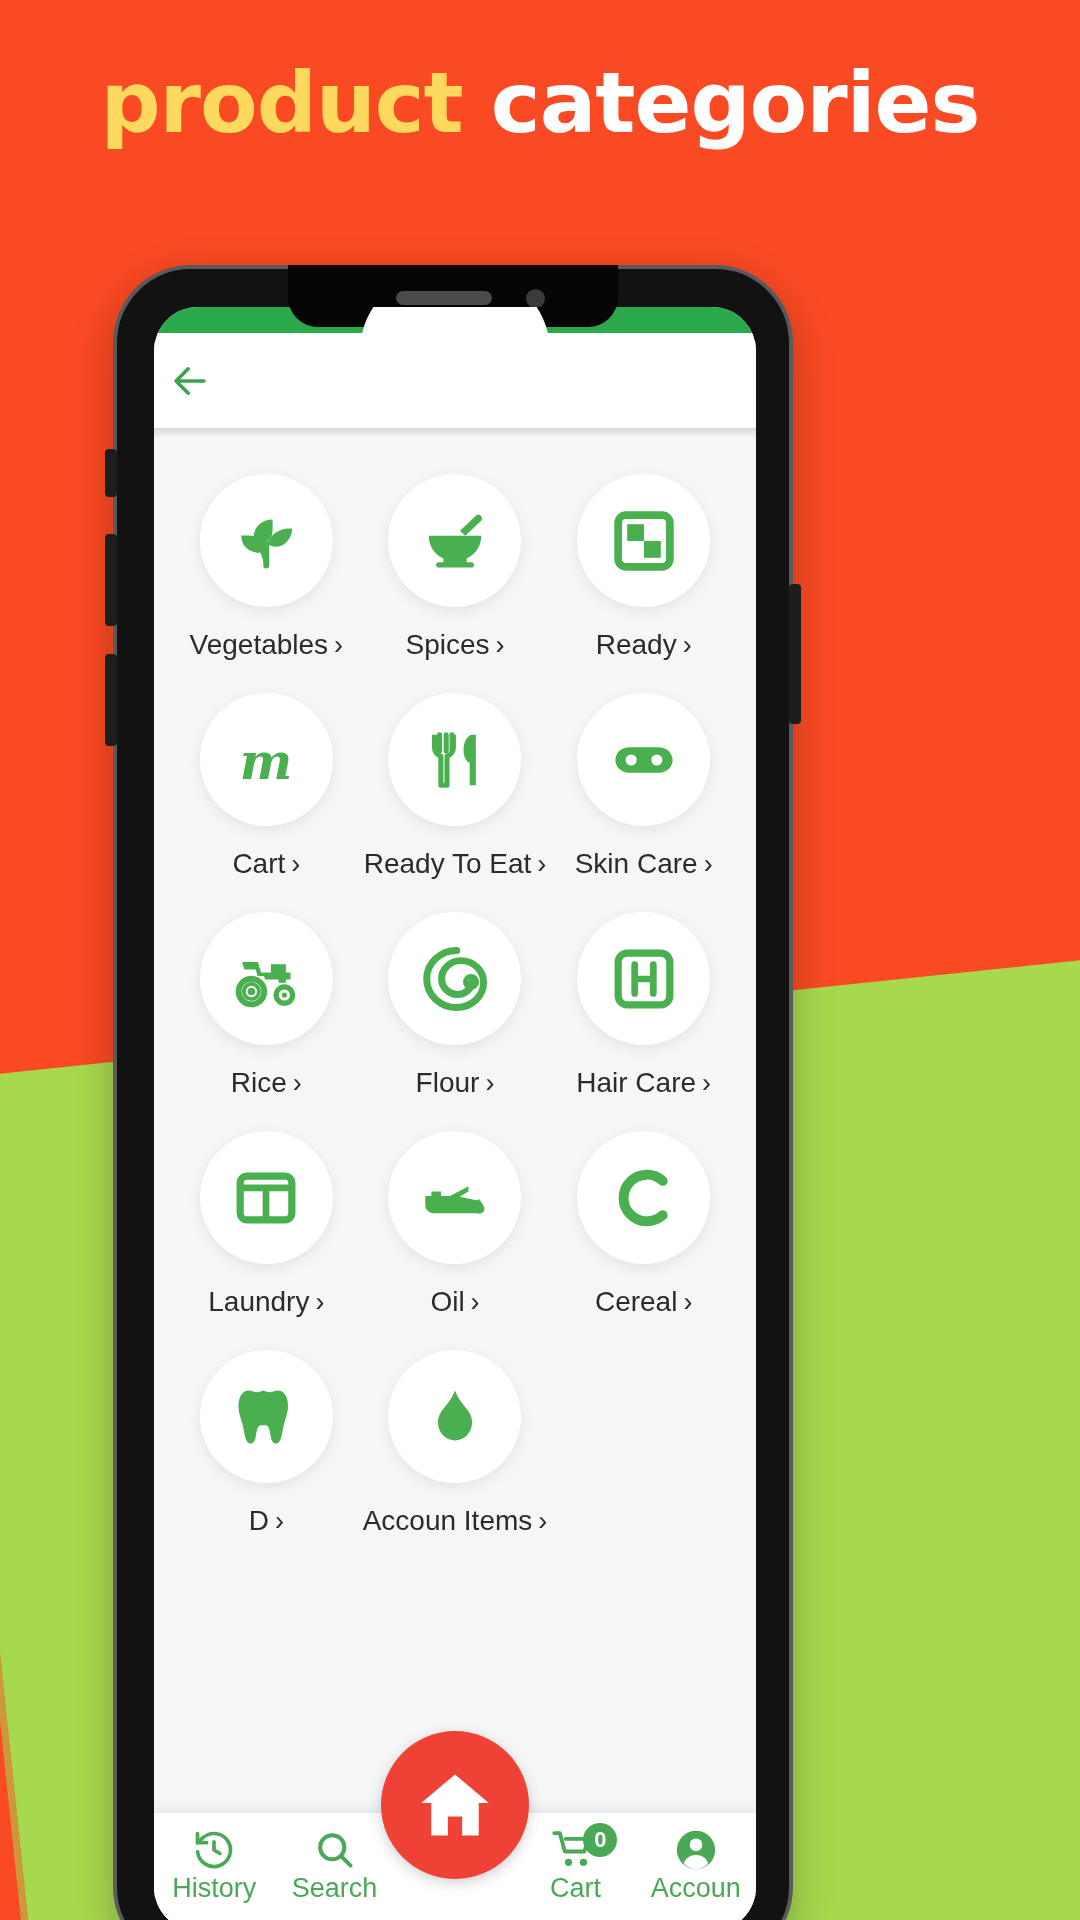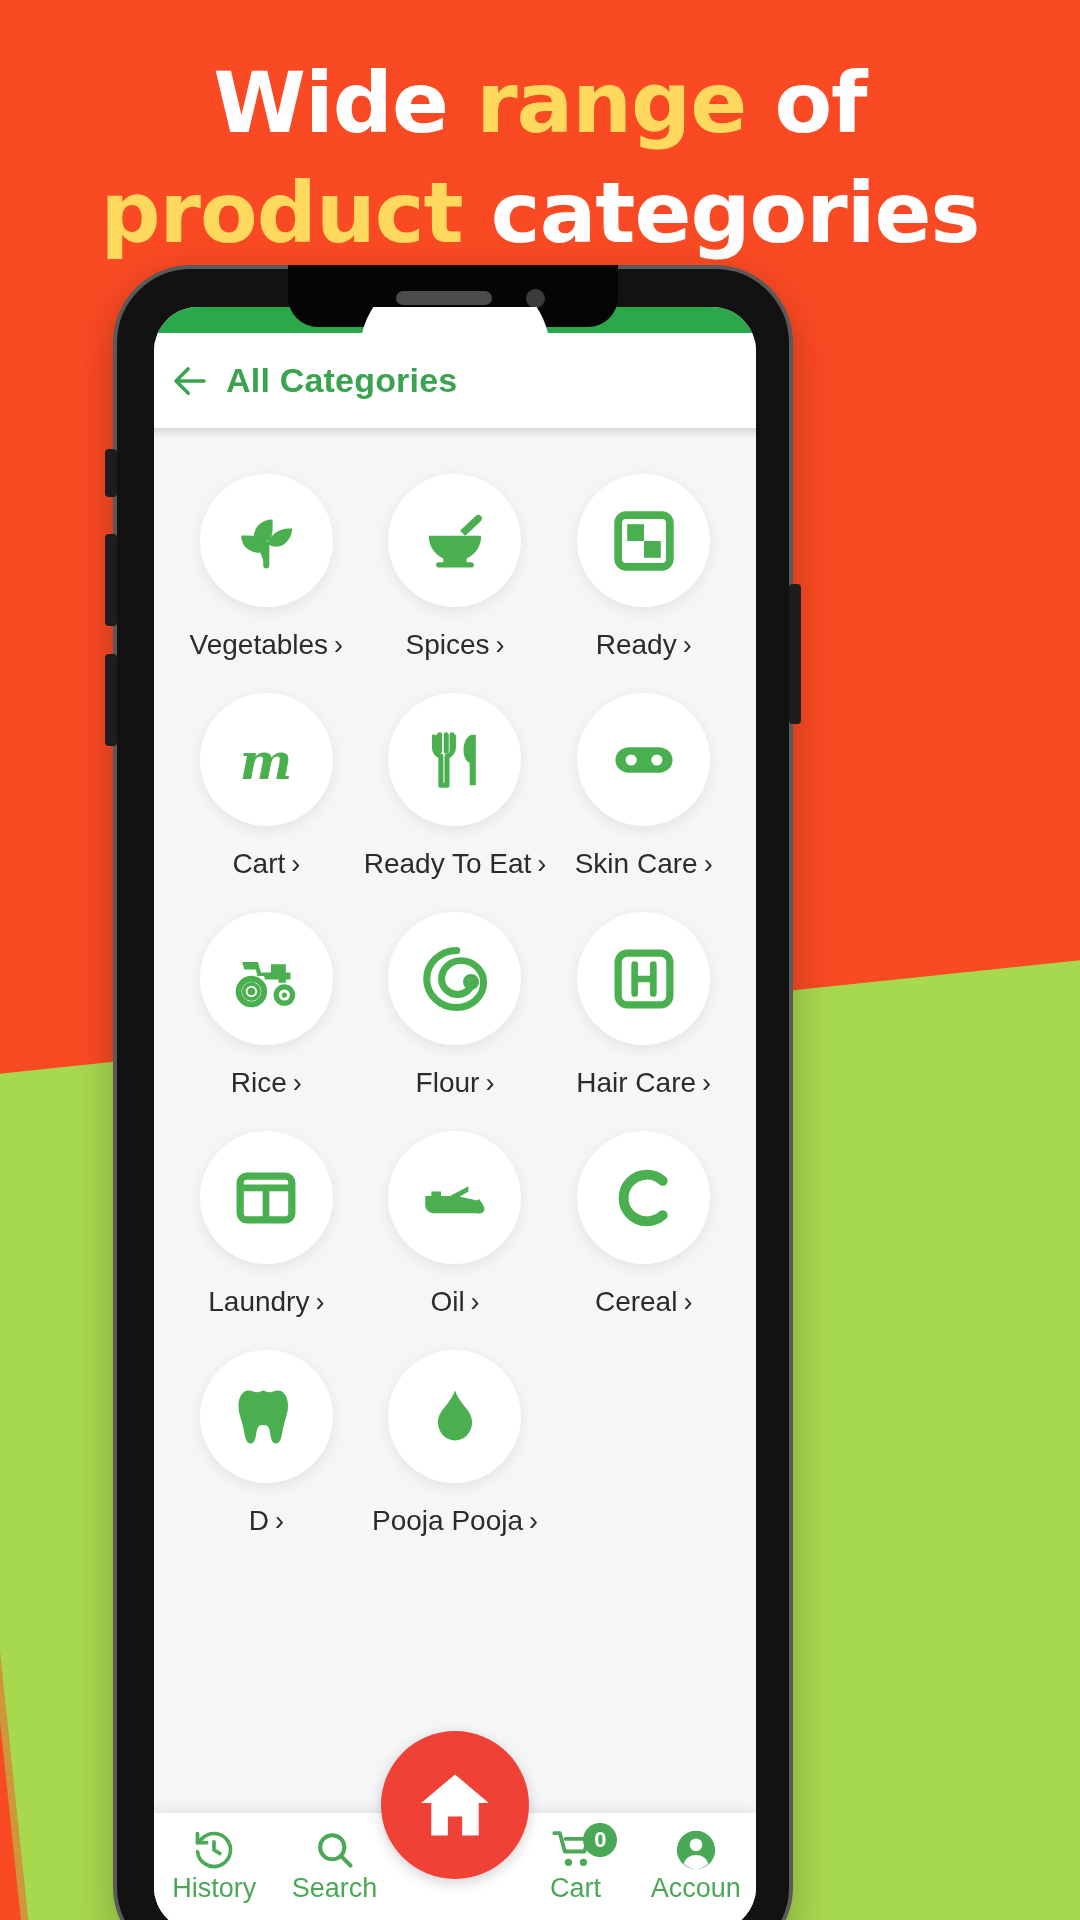--- a/index.html
+++ b/index.html
@@ -258,23 +258,20 @@
 </style>
 </head>
 <body>
 
 <div id="bg-orange-top"></div>
 <div id="bg-green-band2"></div>
 <div id="bg-green-band"></div>
 
 <div id="headline">
   <span class="line">
-    <span>Wide </span><span class="accent">range</span><span> of</span>
-  </span>
-  <span class="line">
     <span class="accent">product</span><span> categories</span>
   </span>
 </div>
 
 <div id="phone">
   <div class="side-btn left" style="top:180px;height:48px;"></div>
   <div class="side-btn left" style="top:265px;height:92px;"></div>
   <div class="side-btn left" style="top:385px;height:92px;"></div>
   <div class="side-btn right" style="top:315px;height:140px;"></div>
 
@@ -282,21 +279,20 @@
 
     <div id="statusbar"></div>
 
     <div id="app-header">
       <div id="back-arrow">
         <svg width="42" height="42" viewBox="0 0 24 24" fill="none" stroke="currentColor" stroke-width="2" stroke-linecap="round" stroke-linejoin="round">
           <line x1="20" y1="12" x2="5" y2="12"></line>
           <polyline points="11 19 4 12 11 5"></polyline>
         </svg>
       </div>
-      <div id="header-title">All Categories</div>
     </div>
     <div id="header-shadow"></div>
 
     <div id="grid-area">
       <div id="grid">
 
         <div class="cat">
           <div class="cat-circle">
             <svg width="66" height="66" viewBox="0 0 24 24" fill="#4aaf4f">
               <path d="M12 22v-7.2c0-1.4-.6-2.6-1.7-3.4C9 10.4 7.3 10 5.5 10H3c0 2 .8 3.7 2.2 4.8 1.3 1 3 1.5 4.8 1.5"></path>
@@ -432,21 +428,21 @@
           </div>
           <div class="cat-label"><span>D</span><span class="chev">›</span></div>
         </div>
 
         <div class="cat">
           <div class="cat-circle">
             <svg width="64" height="64" viewBox="0 0 24 24" fill="#4aaf4f">
               <path d="M12 2.1s-1 2.9-3.2 5.4C6.9 9.7 5.6 11.6 5.6 14c0 3.9 2.9 6.8 6.4 6.8s6.4-2.9 6.4-6.8c0-2.4-1.3-4.3-3.2-6.5C13 5 12 2.1 12 2.1z"></path>
             </svg>
           </div>
-          <div class="cat-label"><span>Pooja Pooja</span><span class="chev">›</span></div>
+          <div class="cat-label"><span>Accoun Items</span><span class="chev">›</span></div>
         </div>
 
       </div>
     </div>
 
     <div id="nav-notch"></div>
 
     <div id="bottom-nav">
       <div class="nav-item">
         <div class="nav-icon">

